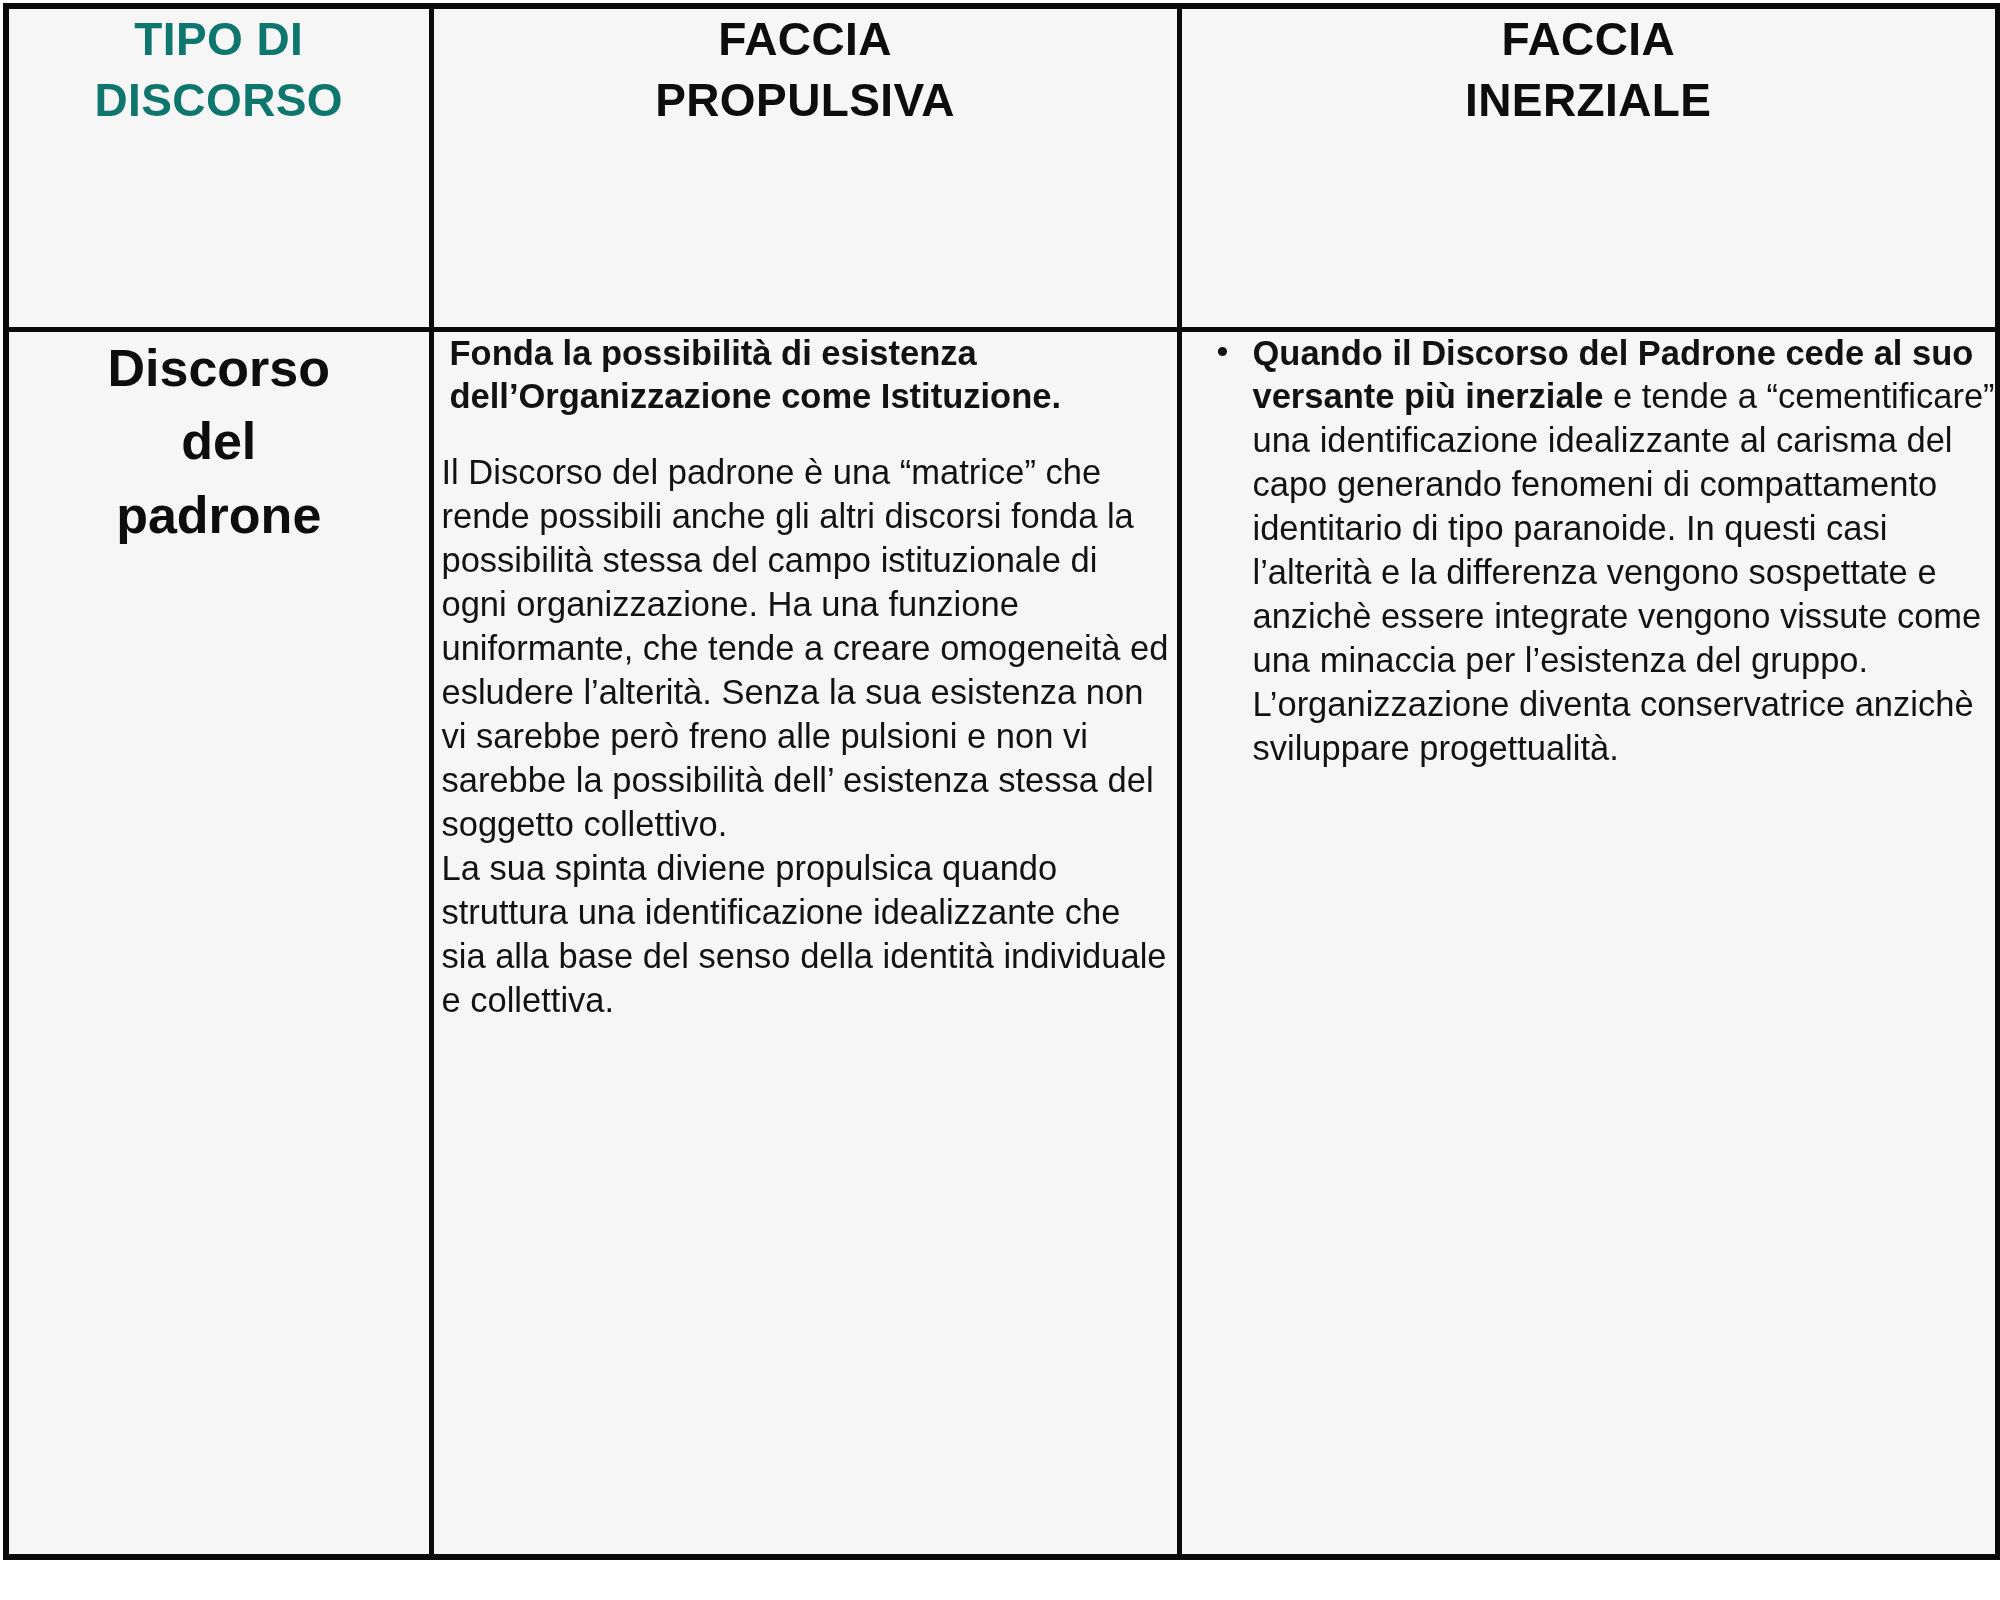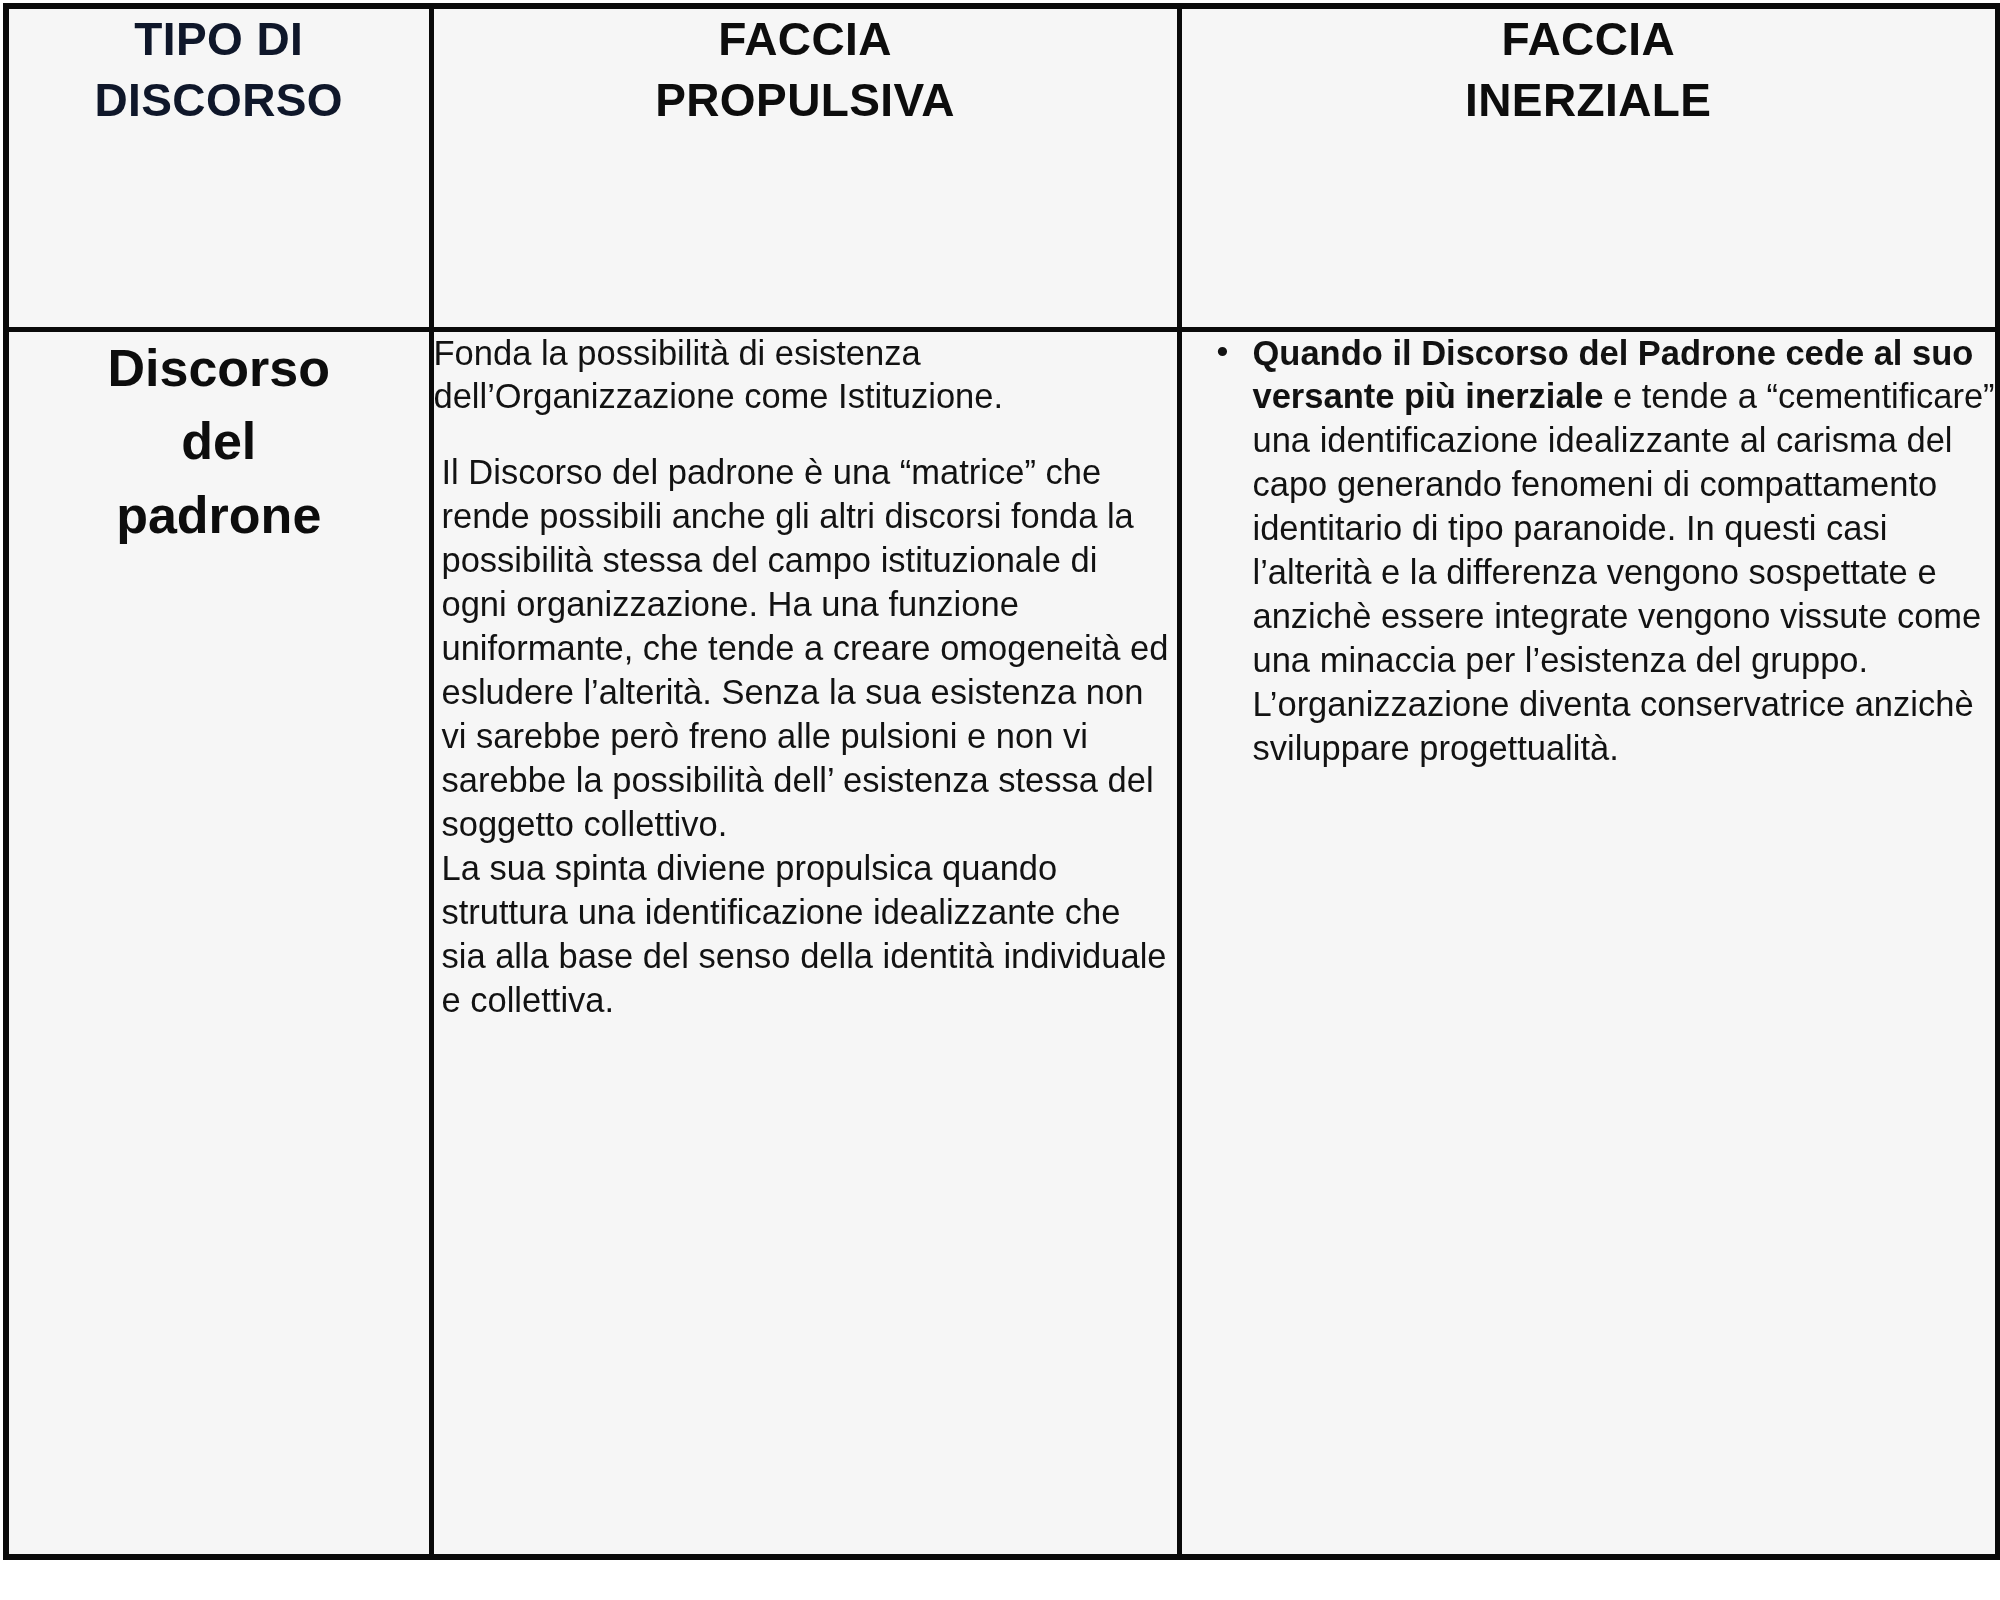--- a/index.html
+++ b/index.html
@@ -94,22 +94,22 @@
   .prose {
     font-size: 34.5px;
     line-height: 1.275;
     color: #121212;
     font-weight: 400;
   }
 
   .prose p { margin: 8px; }
 
   .prose .lead {
-    font-weight: 400;
-    margin: 0 0 0.92em 0;
+    font-weight: 700;
+    margin: 0 0 0.92em 16px;
   }
 
   
   ul.bullet-list {
     margin: 0;
     padding: 0 0 0 71px;
     list-style: none;
   }
   ul.bullet-list > li {
     position: relative;
@@ -133,21 +133,21 @@
 <div class="table-wrap">
   <table class="discourse-table" style="background: rgb(246, 246, 246); border-color: rgb(10, 10, 10);">
     <colgroup>
       <col class="c1">
       <col class="c2">
       <col class="c3">
     </colgroup>
     <tbody>
       <tr class="header-row">
         <td class="header-cell" style="background: rgb(246, 246, 246); border-color: rgb(10, 10, 10);">
-          <div class="header-title" style="color: #0f172a;">TIPO DI
+          <div class="header-title" style="color: #0f766e;">TIPO DI
 DISCORSO</div>
         </td>
         <td class="header-cell" style="background: rgb(246, 246, 246); border-color: rgb(10, 10, 10);">
           <div class="header-title" style="color: rgb(13, 13, 13);">FACCIA
 PROPULSIVA</div>
         </td>
         <td class="header-cell" style="background: rgb(246, 246, 246); border-color: rgb(10, 10, 10);">
           <div class="header-title" style="color: rgb(13, 13, 13);">FACCIA
 INERZIALE</div>
         </td>

